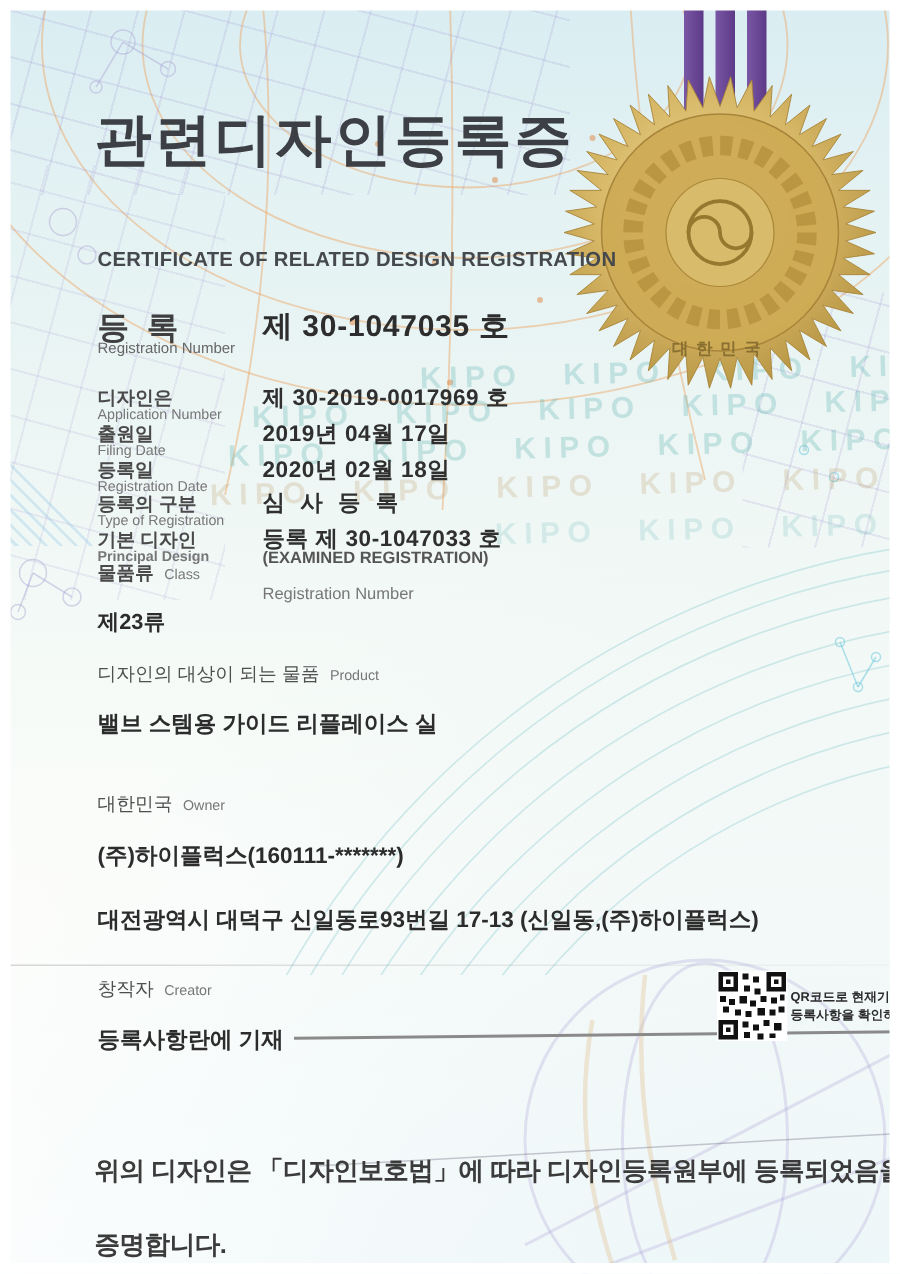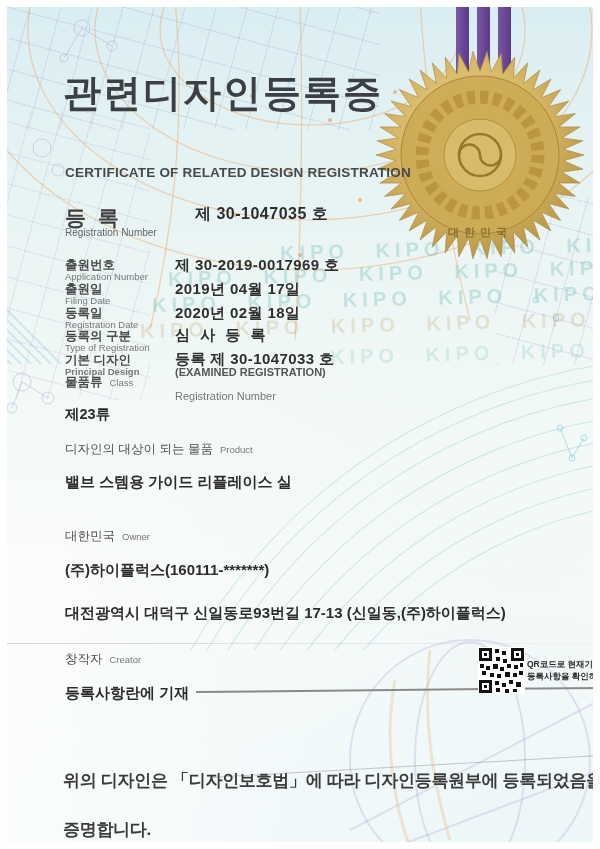--- a/index.html
+++ b/index.html
@@ -147,25 +147,25 @@
     <path d="M 84,105 a10.5,10.5 0 0 1 21,0 a10.5,10.5 0 0 0 21,0" fill="none" stroke="#97782f" stroke-width="2.5"></path>
     <text x="105" y="186" text-anchor="middle" font-size="11" letter-spacing="5" fill="#8a7030" font-weight="bold">대한민국</text>
   </svg>
 
   <div class="abs z" style="left:63px;top:68px;font-size:38px;font-weight:bold;color:#3c4044;letter-spacing:2px;">관련디자인등록증</div>
   <div class="abs z" style="left:65px;top:114px;font-size:13.5px;font-weight:bold;color:#45494d;letter-spacing:.2px;">CERTIFICATE OF RELATED DESIGN REGISTRATION</div>
 
   <div class="hdr-row z" style="top:138px;">
     <span class="abs" style="left:0;top:0;font-size:21px;font-weight:bold;color:#3f3f3f;letter-spacing:3px;">등 록</span>
     <span class="abs" style="left:0;top:23px;font-size:10px;color:#666;">Registration Number</span>
-    <span class="abs nowrap" style="left:110px;top:0;font-size:16px;font-weight:bold;color:#2d2d2d;letter-spacing:.5px;margin-left:20px;">제 30-1047035 호</span>
+    <span class="abs nowrap" style="left:110px;top:0;font-size:20px;font-weight:bold;color:#2d2d2d;letter-spacing:.5px;">제 30-1047035 호</span>
   </div>
 
   <div class="frow z" style="top:191px;">
-    <span class="abs klabel" style="left:0;top:0;">출원번호</span>
+    <span class="abs klabel" style="left:0;top:0;">디자인은</span>
     <span class="abs elabel" style="left:0;top:14px;">Application Number</span>
     <span class="abs val" style="left:110px;top:-1px;">제 30-2019-0017969 호</span>
   </div>
   <div class="frow z" style="top:215px;">
     <span class="abs klabel" style="left:0;top:0;">출원일</span>
     <span class="abs elabel" style="left:0;top:14px;">Filing Date</span>
     <span class="abs val" style="left:110px;top:-1px;">2019년  04월  17일</span>
   </div>
   <div class="frow z" style="top:239px;">
     <span class="abs klabel" style="left:0;top:0;">등록일</span>

